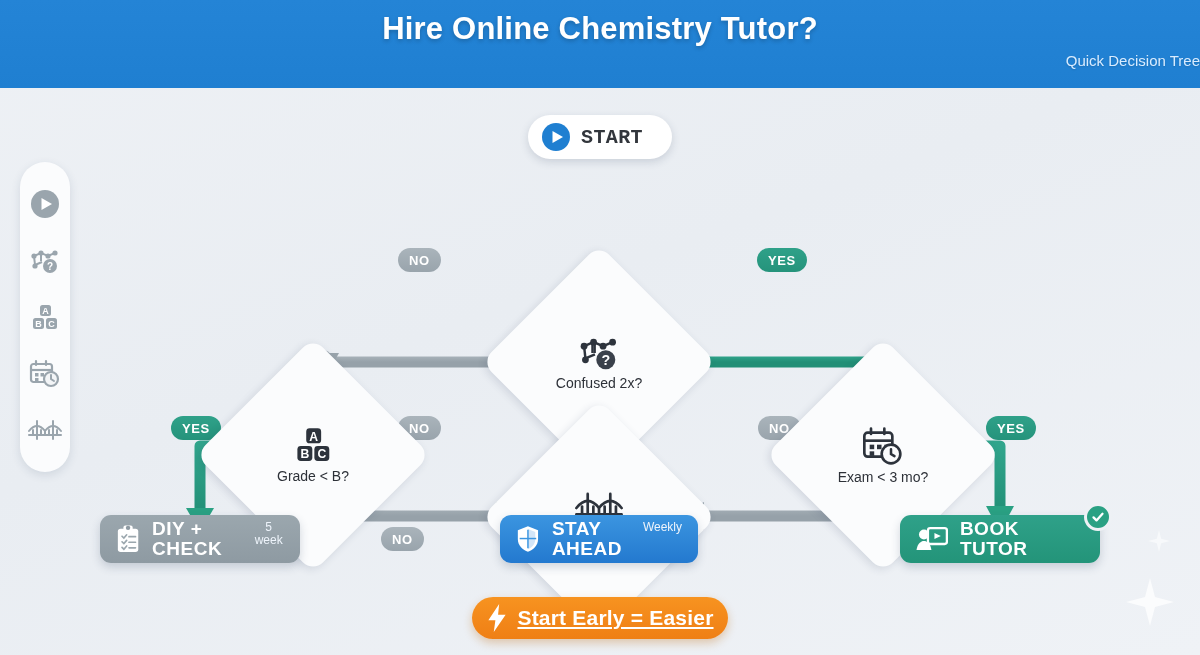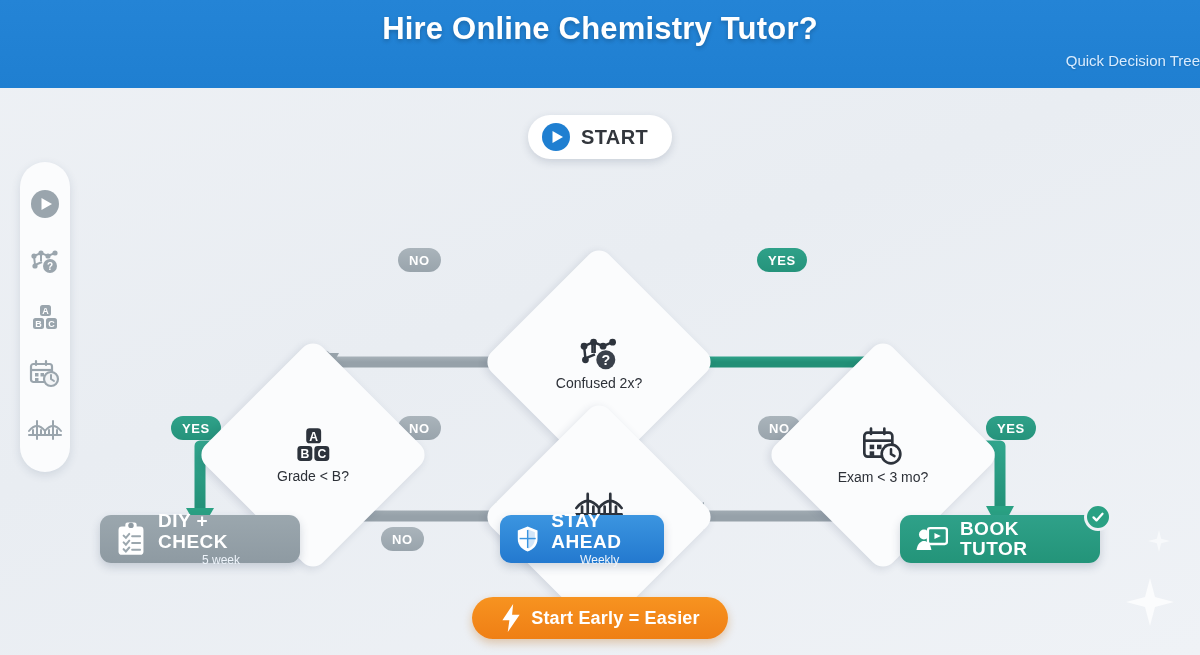--- a/index.html
+++ b/index.html
@@ -53,21 +53,21 @@
   .sidebar-icon { width: 34px; height: 34px; display: flex; align-items: center; justify-content: center; }
 
   
   .node { position: absolute; }
 
   .start-pill {
     left: 528px; top: 27px;
     width: 144px; height: 44px;
     background: #ffffff; border-radius: 22px;
     box-shadow: 0 3px 9px rgba(40,60,90,.17);
-    display: flex; align-items: center; padding-left: 13px; gap: 10px;
+    display: flex; align-items: center; padding-left: 13px; gap: 10px; font-family: Liberation Mono, monospace;
   }
   .start-label { font-size: 20px; font-weight: bold; color: #32363c; letter-spacing: .4px; }
 
   .diamond-wrap { position: absolute; }
   .diamond-bg {
     position: absolute; left: 0; top: 0;
     width: 100%; height: 100%;
     background: #fbfcfd;
     border-radius: 14px;
     transform: rotate(45deg);
@@ -84,47 +84,47 @@
   .d-grade    { left: 230px; top: 284px; width: 166px; height: 166px; }
   .d-exam     { left: 800px; top: 284px; width: 166px; height: 166px; }
   .d-newchem  { left: 516px; top: 346px; width: 166px; height: 166px; }
 
   
   .outcome {
     position: absolute; height: 48px; border-radius: 11px;
     display: flex; align-items: center; gap: 12px; padding: 0 16px;
     box-shadow: 0 4px 10px rgba(40,60,90,.20);
   }
-  .outcome-text { display: flex; flex-direction: column; line-height: 1.07; }
+  .outcome-text { display: flex; flex-direction: row; line-height: 1.07; }
   .outcome-title { font-size: 19px; font-weight: bold; color: #ffffff; letter-spacing: .5px; }
   .outcome-sub { font-size: 12px; color: #eef4fb; text-align: center; margin-top: 2px; }
 
   .o-diy { left: 100px; top: 427px; width: 200px;
            background: linear-gradient(180deg, #9ba7ae 0%, #8e9aa2 100%); }
-  .o-stay { left: 500px; top: 427px; width: 164px;
+  .o-stay { left: 500px; top: 427px; width: 198px;
            background: linear-gradient(180deg, #3b95e0 0%, #2379cf 100%); }
   .o-book { left: 900px; top: 427px; width: 200px;
            background: linear-gradient(180deg, #2fa189 0%, #239479 100%); }
 
   .check-badge {
     position: absolute; right: -12px; top: -12px;
     width: 28px; height: 28px; border-radius: 50%;
     background: #2aa183; border: 3px solid #eef1f5;
     display: flex; align-items: center; justify-content: center;
   }
 
   
   .footer-pill {
     position: absolute; left: 472px; top: 509px;
     width: 256px; height: 42px; border-radius: 21px;
     background: linear-gradient(180deg, #f79320 0%, #ef7f15 100%);
     box-shadow: 0 4px 10px rgba(190,110,20,.33);
     display: flex; align-items: center; justify-content: center; gap: 9px;
   }
-  .footer-text { font-size: 18px; font-weight: bold; color: #ffffff; letter-spacing: .2px; }
+  .footer-text { font-size: 21px; font-weight: bold; color: #ffffff; letter-spacing: .2px; text-decoration: underline; }
 
   
   .edge-label {
     position: absolute; height: 24px; border-radius: 12px;
     display: flex; align-items: center; justify-content: center;
     font-size: 13px; font-weight: bold; color: #ffffff;
     letter-spacing: .6px; padding: 0 11px;
   }
   .lbl-no  { background: linear-gradient(180deg, #aab4bb 0%, #99a4ac 100%); }
   .lbl-yes { background: linear-gradient(180deg, #2fa189 0%, #25937b 100%); }

